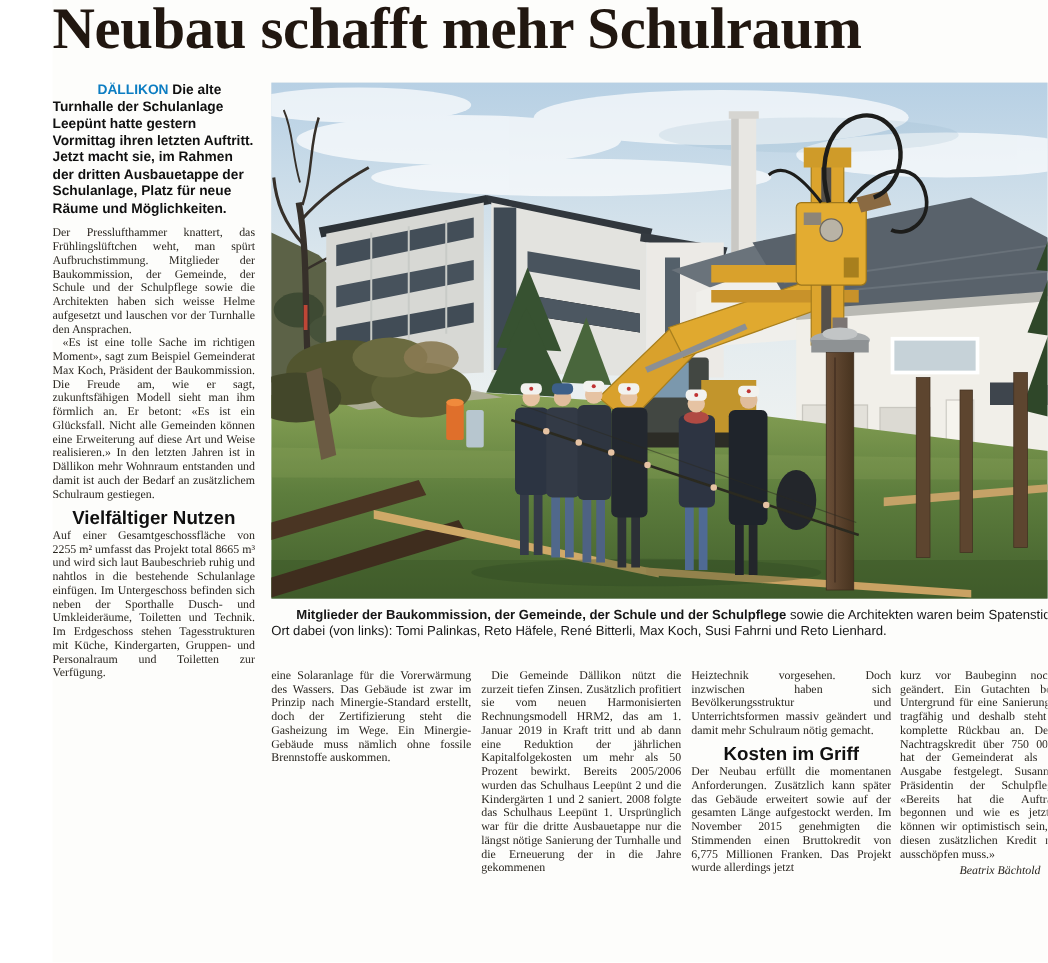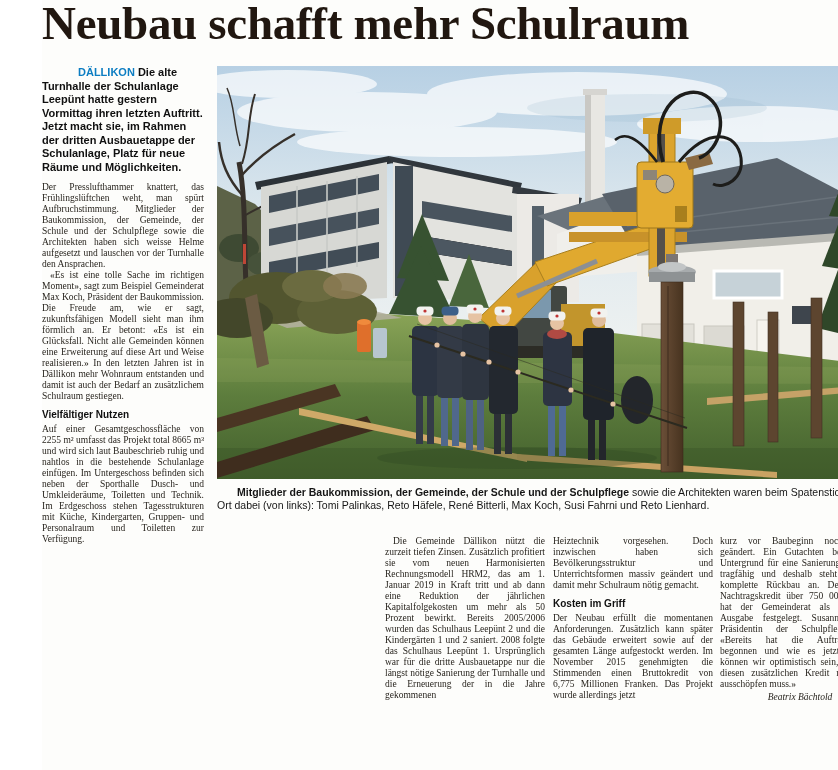--- a/index.html
+++ b/index.html
@@ -14,21 +14,21 @@
   .col1{left:0;top:66px;width:162px;height:704px;}
   .colB{top:536px;width:160px;height:233px;}
   .col2{left:175px;}
   .col3{left:343px;}
   .col4{left:511px;}
   .col5{left:678px;}
   .lead{font-family:"Liberation Sans","DejaVu Sans",sans-serif;font-weight:700;
         font-size:11px;line-height:13.5px;color:#101010;text-align:left;margin:0 0 8px 0 !important;hyphens:none;}
   .loc{color:#0c7dc2;padding-left:36px;}
   .subhead{font-family:"Liberation Sans","DejaVu Sans",sans-serif;font-weight:700;
-        font-size:10px;line-height:12px;color:#101010;text-align:left;margin:7px 0 3px 0 !important;}
+        font-size:15px;line-height:12px;color:#101010;text-align:center;margin:7px 0 3px 0 !important;}
   .byline{text-align:center;font-style:italic;margin-top:2px !important;}
   .photo{position:absolute;left:175px;top:66px;width:663px;height:413px;background:#dfe7ec;}
   .photo svg{display:block;}
   .caption{position:absolute;left:175px;top:486px;width:663px;
         font-family:"Liberation Sans","DejaVu Sans",sans-serif;font-size:10.5px;line-height:13px;
         color:#161616;text-align:left;}
   .cap-b{font-weight:700;padding-left:20px;}
   .credit{position:absolute;right:0;top:14px;font-size:8px;color:#3a3a3a;}
 </style>
 </head>
@@ -315,20 +315,21 @@
       </g>
     </svg>
   </div>
 
   <div class="caption">
     <span class="cap-b">Mitglieder der Baukommission, der Gemeinde, der Schule und der Schulpflege</span><span> sowie die Architekten waren beim Spatenstich vor Ort dabei (von links): Tomi Palinkas, Reto Häfele, René Bitterli, Max Koch, Susi Fahrni und Reto Lienhard.</span>
     <span class="credit">Balz Murer</span>
   </div>
 
   <div class="col colB col2">
+    <p>eine Solaranlage für die Vorerwärmung des Wassers. Das Gebäude ist zwar im Prinzip nach Minergie-Standard erstellt, doch der Zertifizierung steht die Gasheizung im Wege. Ein Minergie-Gebäude muss nämlich ohne fossile Brennstoffe auskommen.</p>
   </div>
 
   <div class="col colB col3">
     <p class="ind">Die Gemeinde Dällikon nützt die zurzeit tiefen Zinsen. Zusätzlich profitiert sie vom neuen Harmonisierten Rechnungsmodell HRM2, das am 1. Januar 2019 in Kraft tritt und ab dann eine Reduktion der jährlichen Kapitalfolgekosten um mehr als 50 Prozent bewirkt. Bereits 2005/2006 wurden das Schulhaus Leepünt 2 und die Kindergärten 1 und 2 saniert. 2008 folgte das Schulhaus Leepünt 1. Ursprünglich war für die dritte Ausbauetappe nur die längst nötige Sanierung der Turnhalle und die Erneuerung der in die Jahre gekommenen</p>
   </div>
 
   <div class="col colB col4">
     <p>Heiztechnik vorgesehen. Doch inzwischen haben sich Bevölkerungsstruktur und Unterrichtsformen massiv geändert und damit mehr Schulraum nötig gemacht.</p>
     <p class="subhead">Kosten im Griff</p>
     <p>Der Neubau erfüllt die momentanen Anforderungen. Zusätzlich kann später das Gebäude erweitert sowie auf der gesamten Länge aufgestockt werden. Im November 2015 genehmigten die Stimmenden einen Bruttokredit von 6,775 Millionen Franken. Das Projekt wurde allerdings jetzt</p>

